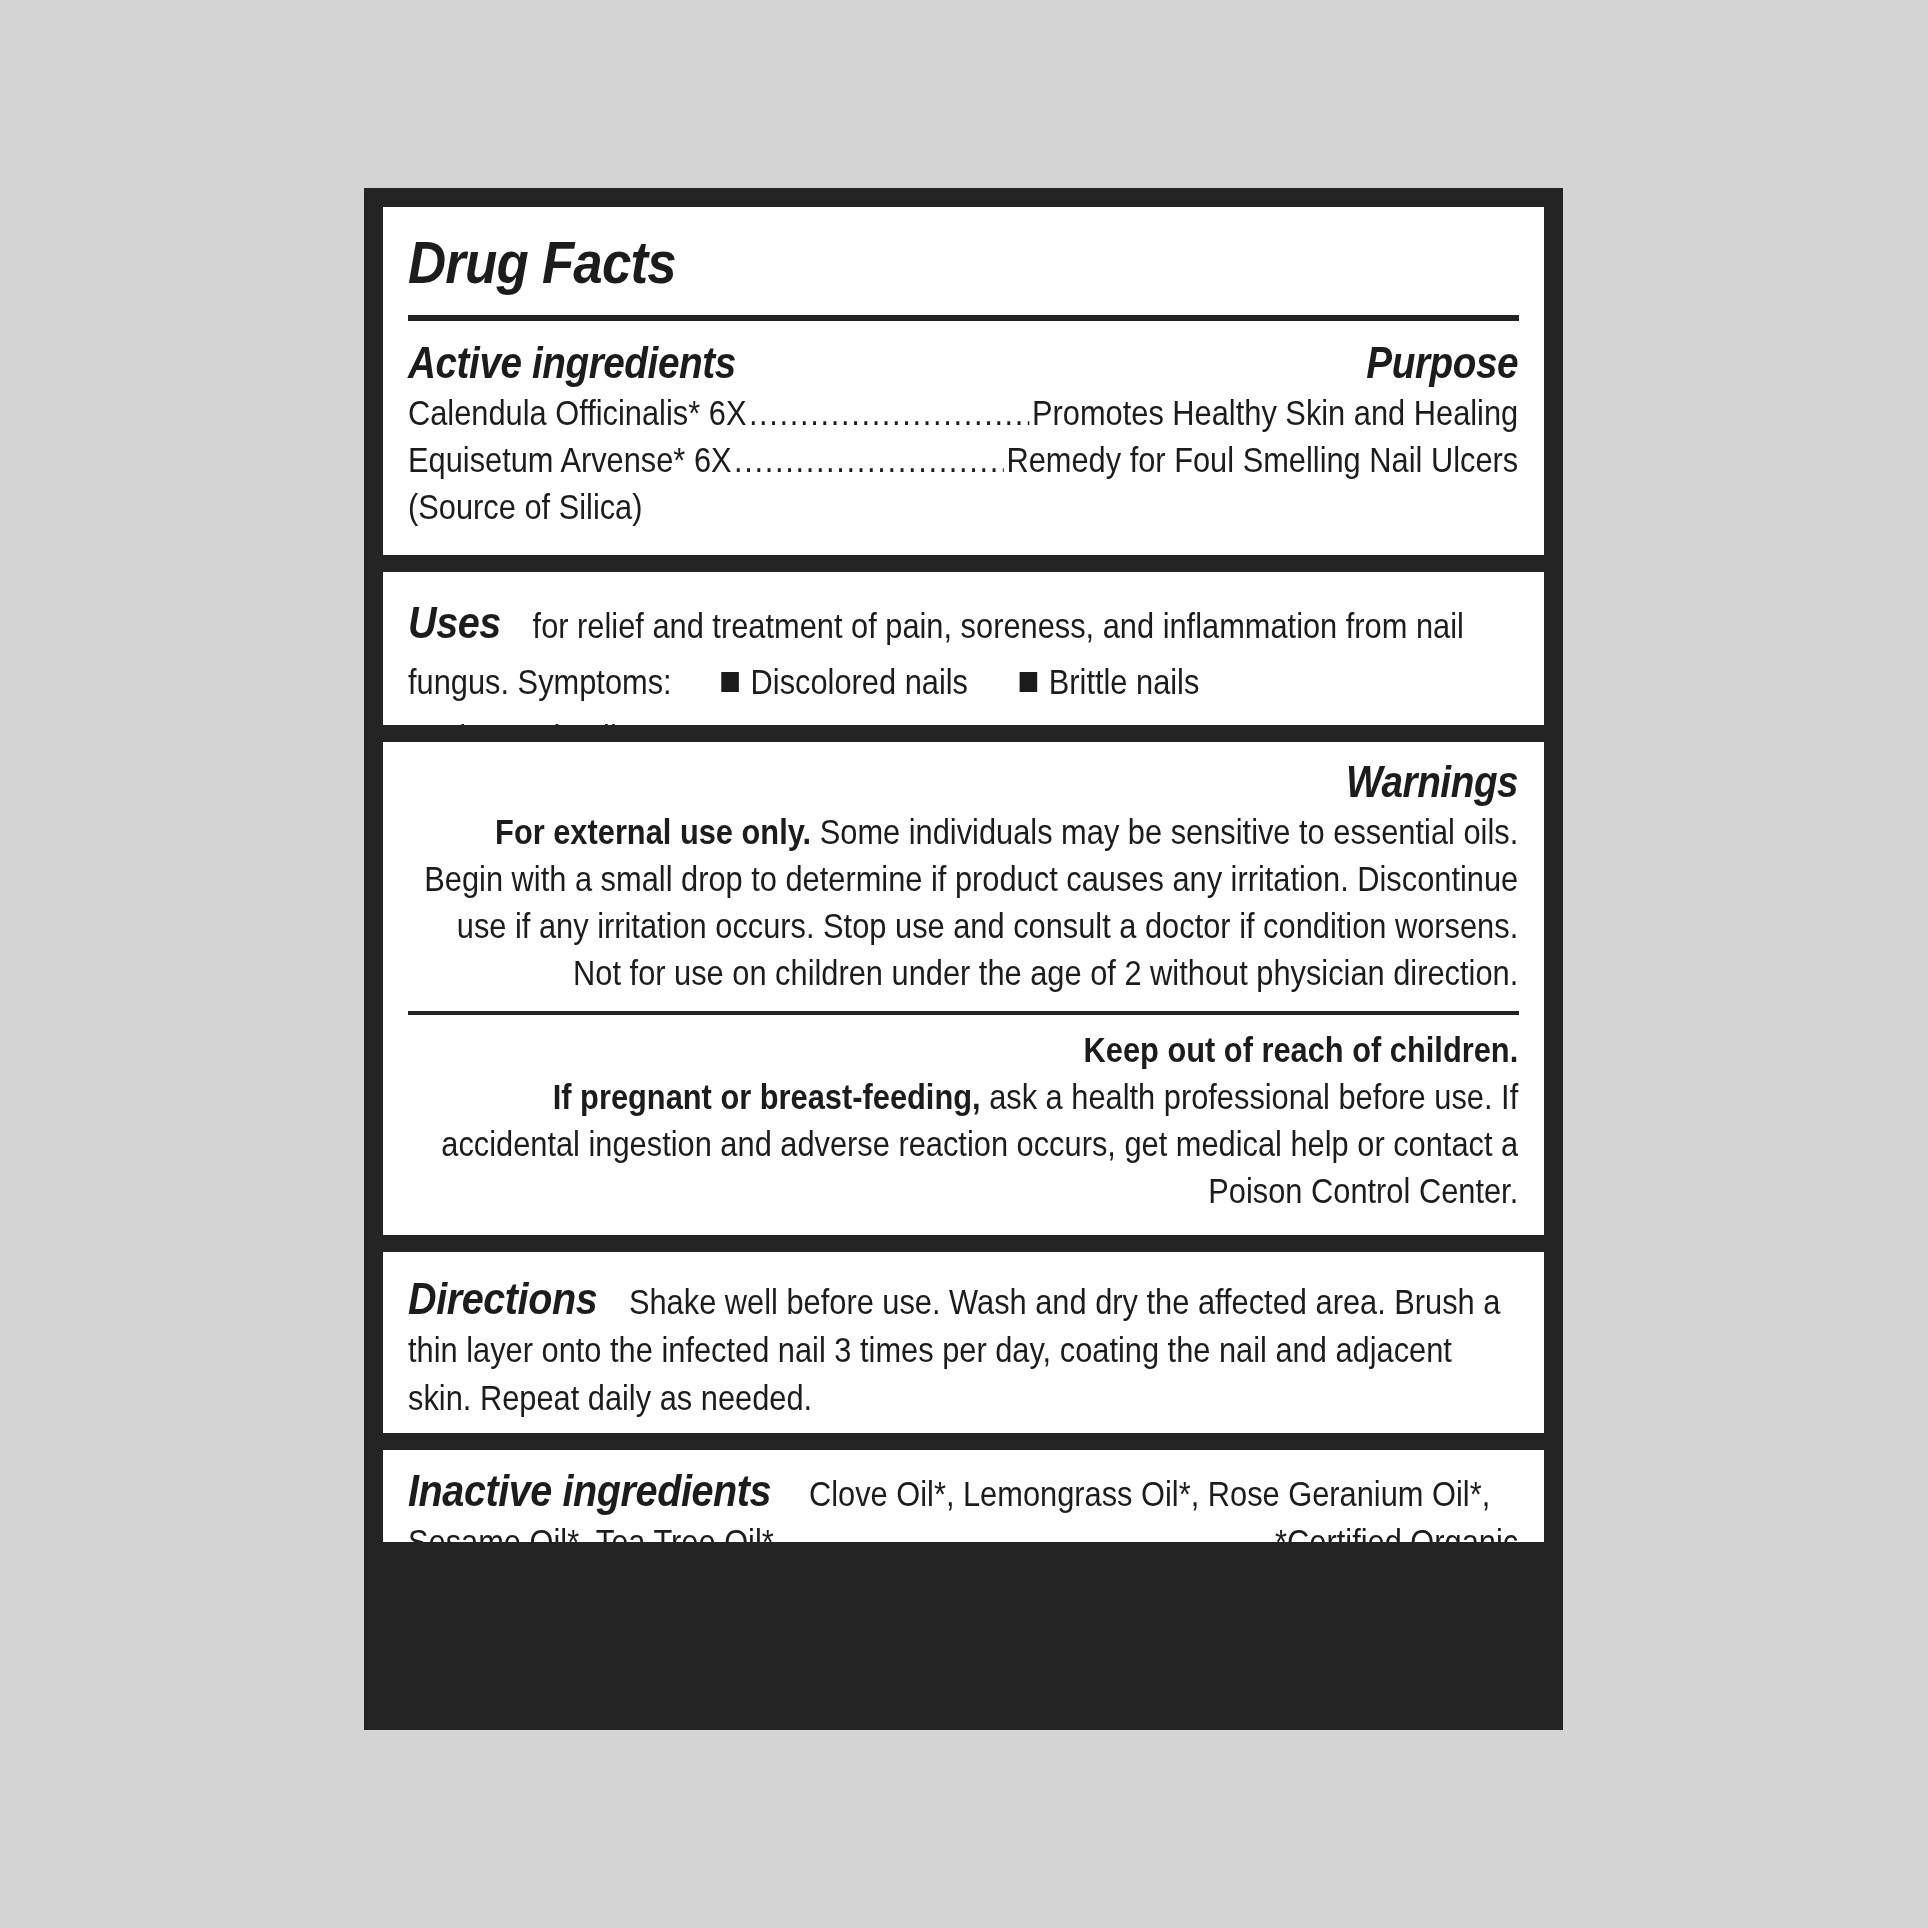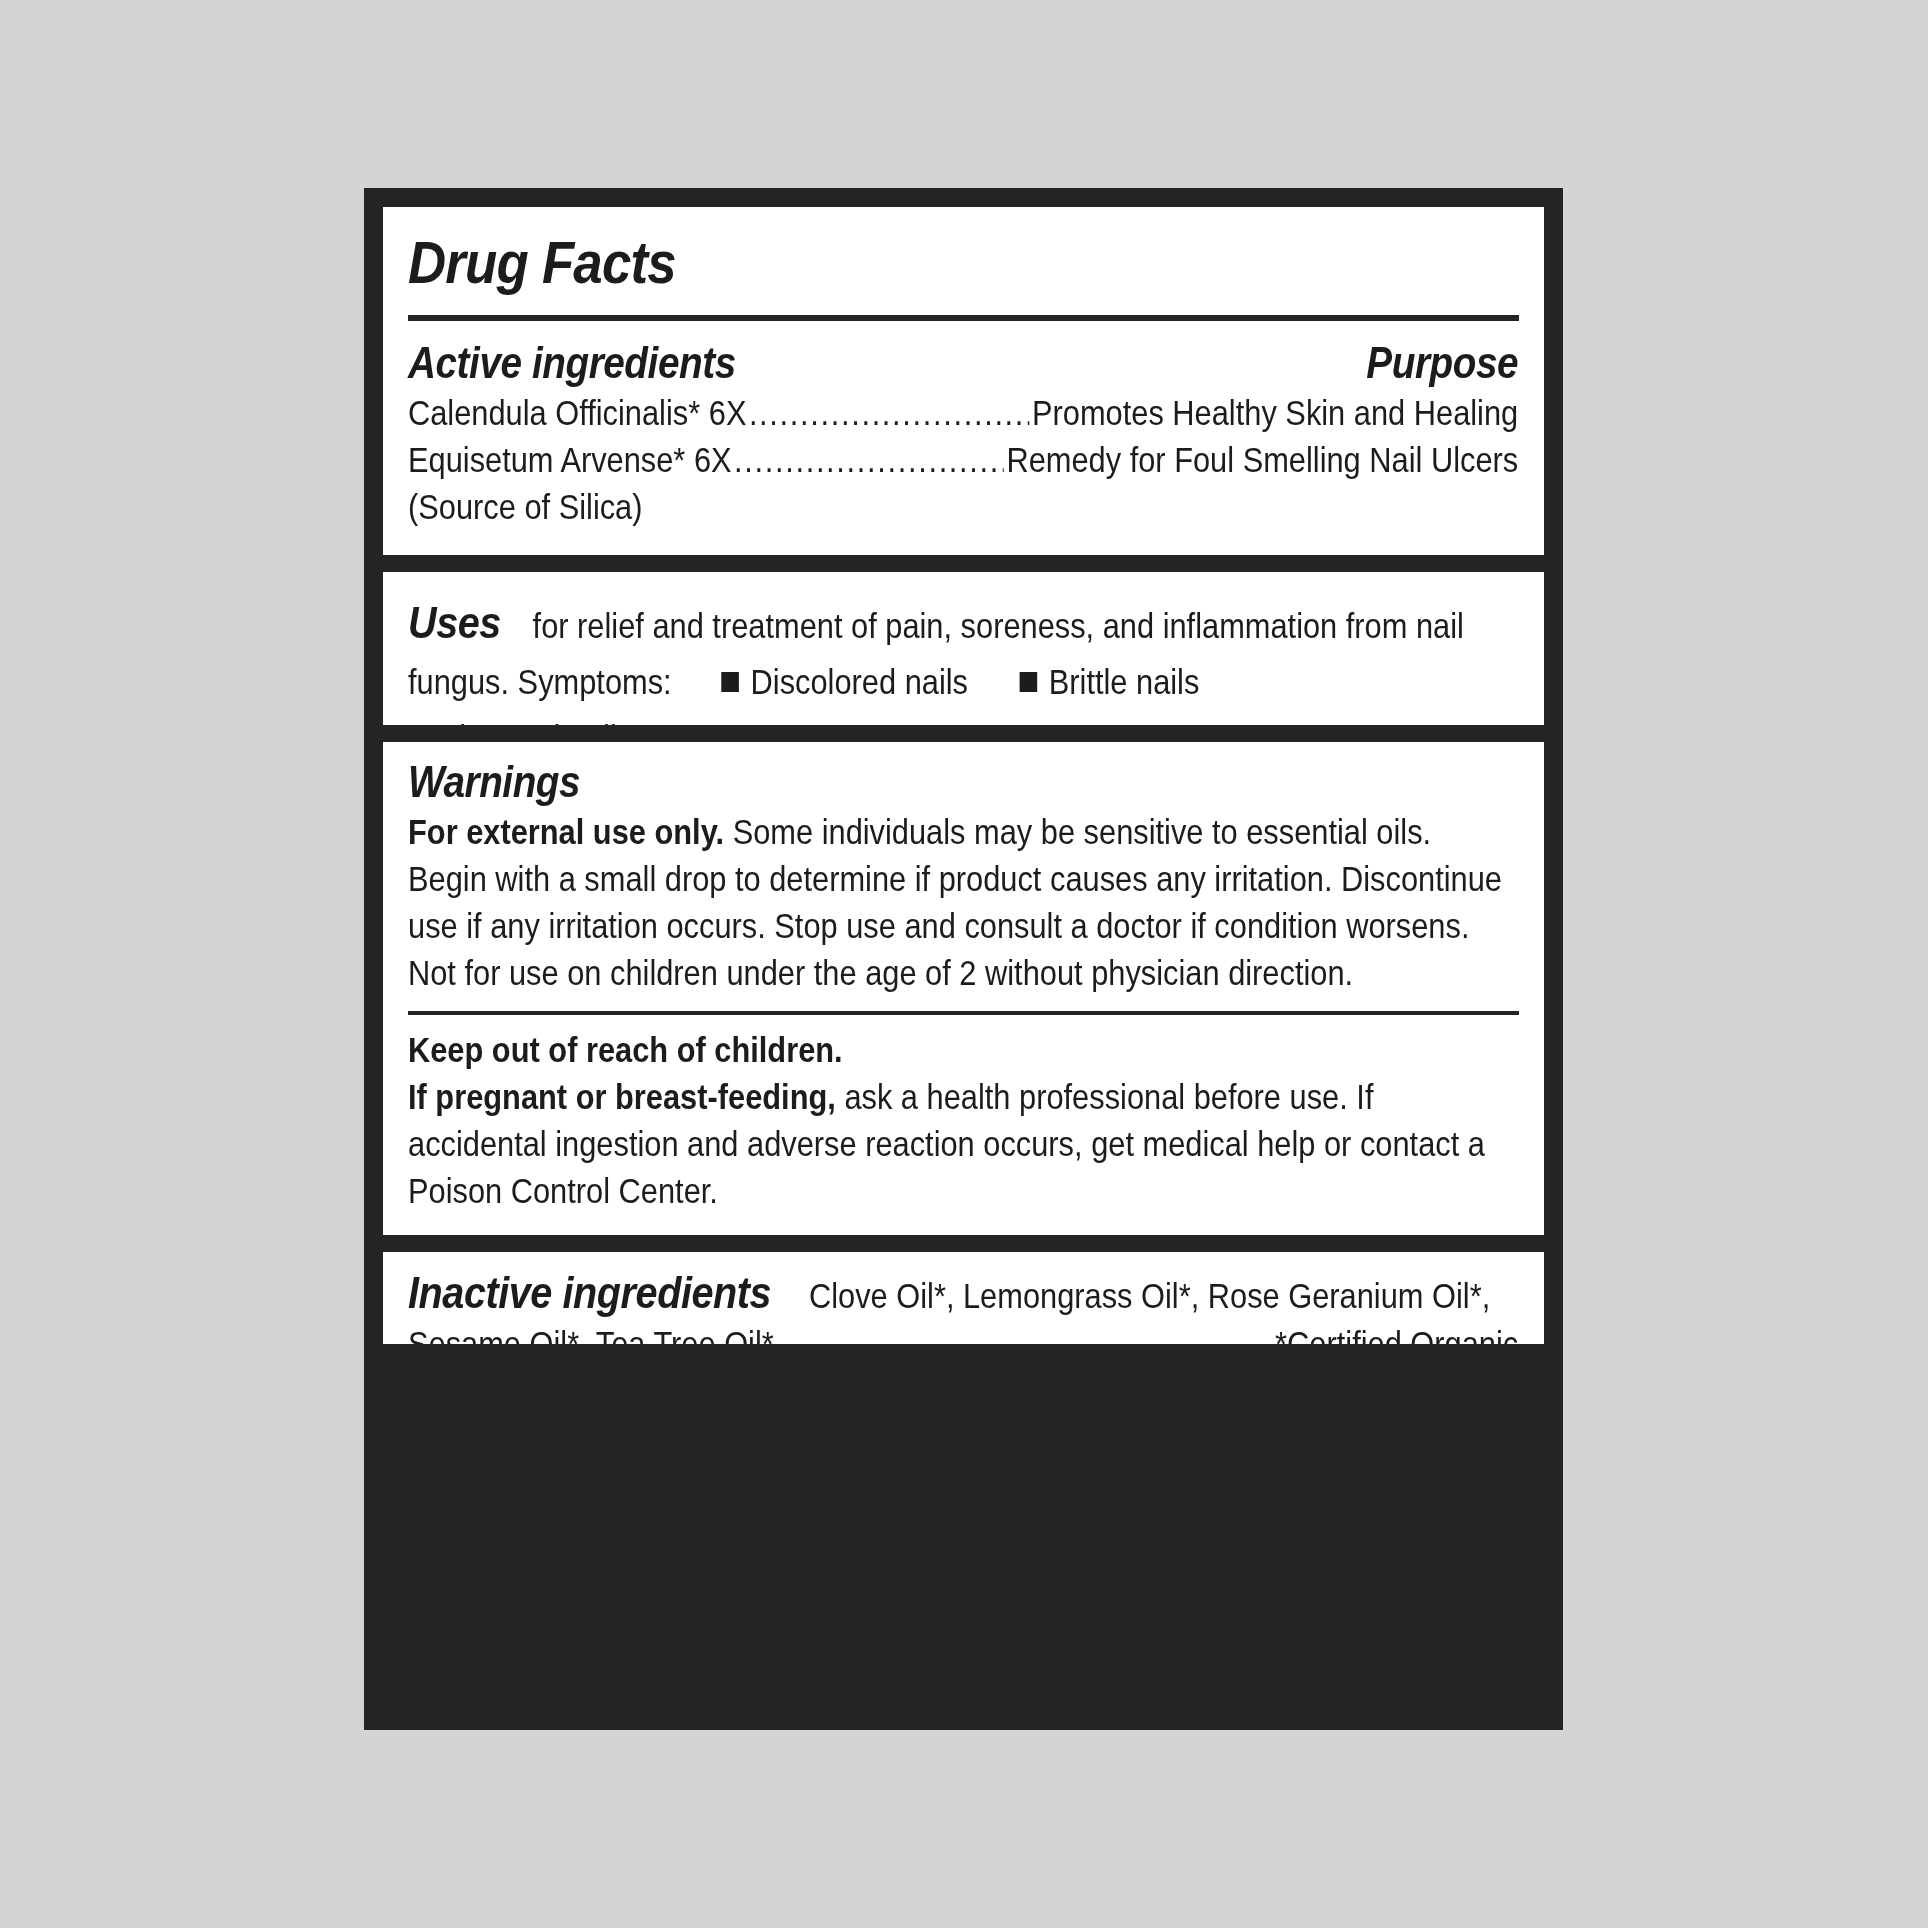--- a/index.html
+++ b/index.html
@@ -14,21 +14,21 @@
     position:absolute;left:364px;top:188px;width:1199px;height:1542px;
     background:#242424;box-sizing:border-box;padding:19px;
     display:flex;flex-direction:column;gap:17px;
   }
   .box{
     background:#ffffff;box-sizing:border-box;
     padding:0 25.4px;overflow:hidden;
   }
   .box-header{height:348px;}
   .box-uses{height:153px;}
-  .box-warnings{height:493px;}
+  .box-warnings{height:493px;text-align:right;}
   .box-directions{height:181px;}
   .box-other{height:132px;}
   .box-inactive{height:92px;}
 
   
   .condense{
     width:113.636%;
     transform:scaleX(0.88);
     transform-origin:left top;
   }
@@ -131,20 +131,25 @@
       <span>Some individuals may be sensitive to essential oils. Begin with a small drop to determine if product causes any irritation. Discontinue use if any irritation occurs. Stop use and consult a doctor if condition worsens. Not for use on children under the age of 2 without physician direction.</span>
     </p>
     <div class="thin-rule"></div>
     <p class="body condense bold-line">Keep out of reach of children.</p>
     <p class="body condense">
       <span class="bold-lead">If pregnant or breast-feeding,</span>
       <span>ask a health professional before use. If accidental ingestion and adverse reaction occurs, get medical help or contact a Poison Control Center.</span>
     </p>
   </section>
 
+  <section class="box box-directions">
+    <p class="body condense p-directions">
+      <span class="inline-h">Directions</span><span>Shake well before use. Wash and dry the affected area. Brush a thin layer onto the infected nail 3 times per day, coating the nail and adjacent skin. Repeat daily as needed.</span>
+    </p>
+  </section>
 
 
   <section class="box box-inactive">
     <p class="body condense p-inactive">
       <span class="inline-h" style="margin-right:43px;">Inactive ingredients</span><span>Clove Oil*, Lemongrass Oil*, Rose Geranium Oil*, Sesame Oil*, Tea Tree Oil*</span>
       <span class="footnote">*Certified Organic</span>
     </p>
   </section>
 
 </div>

